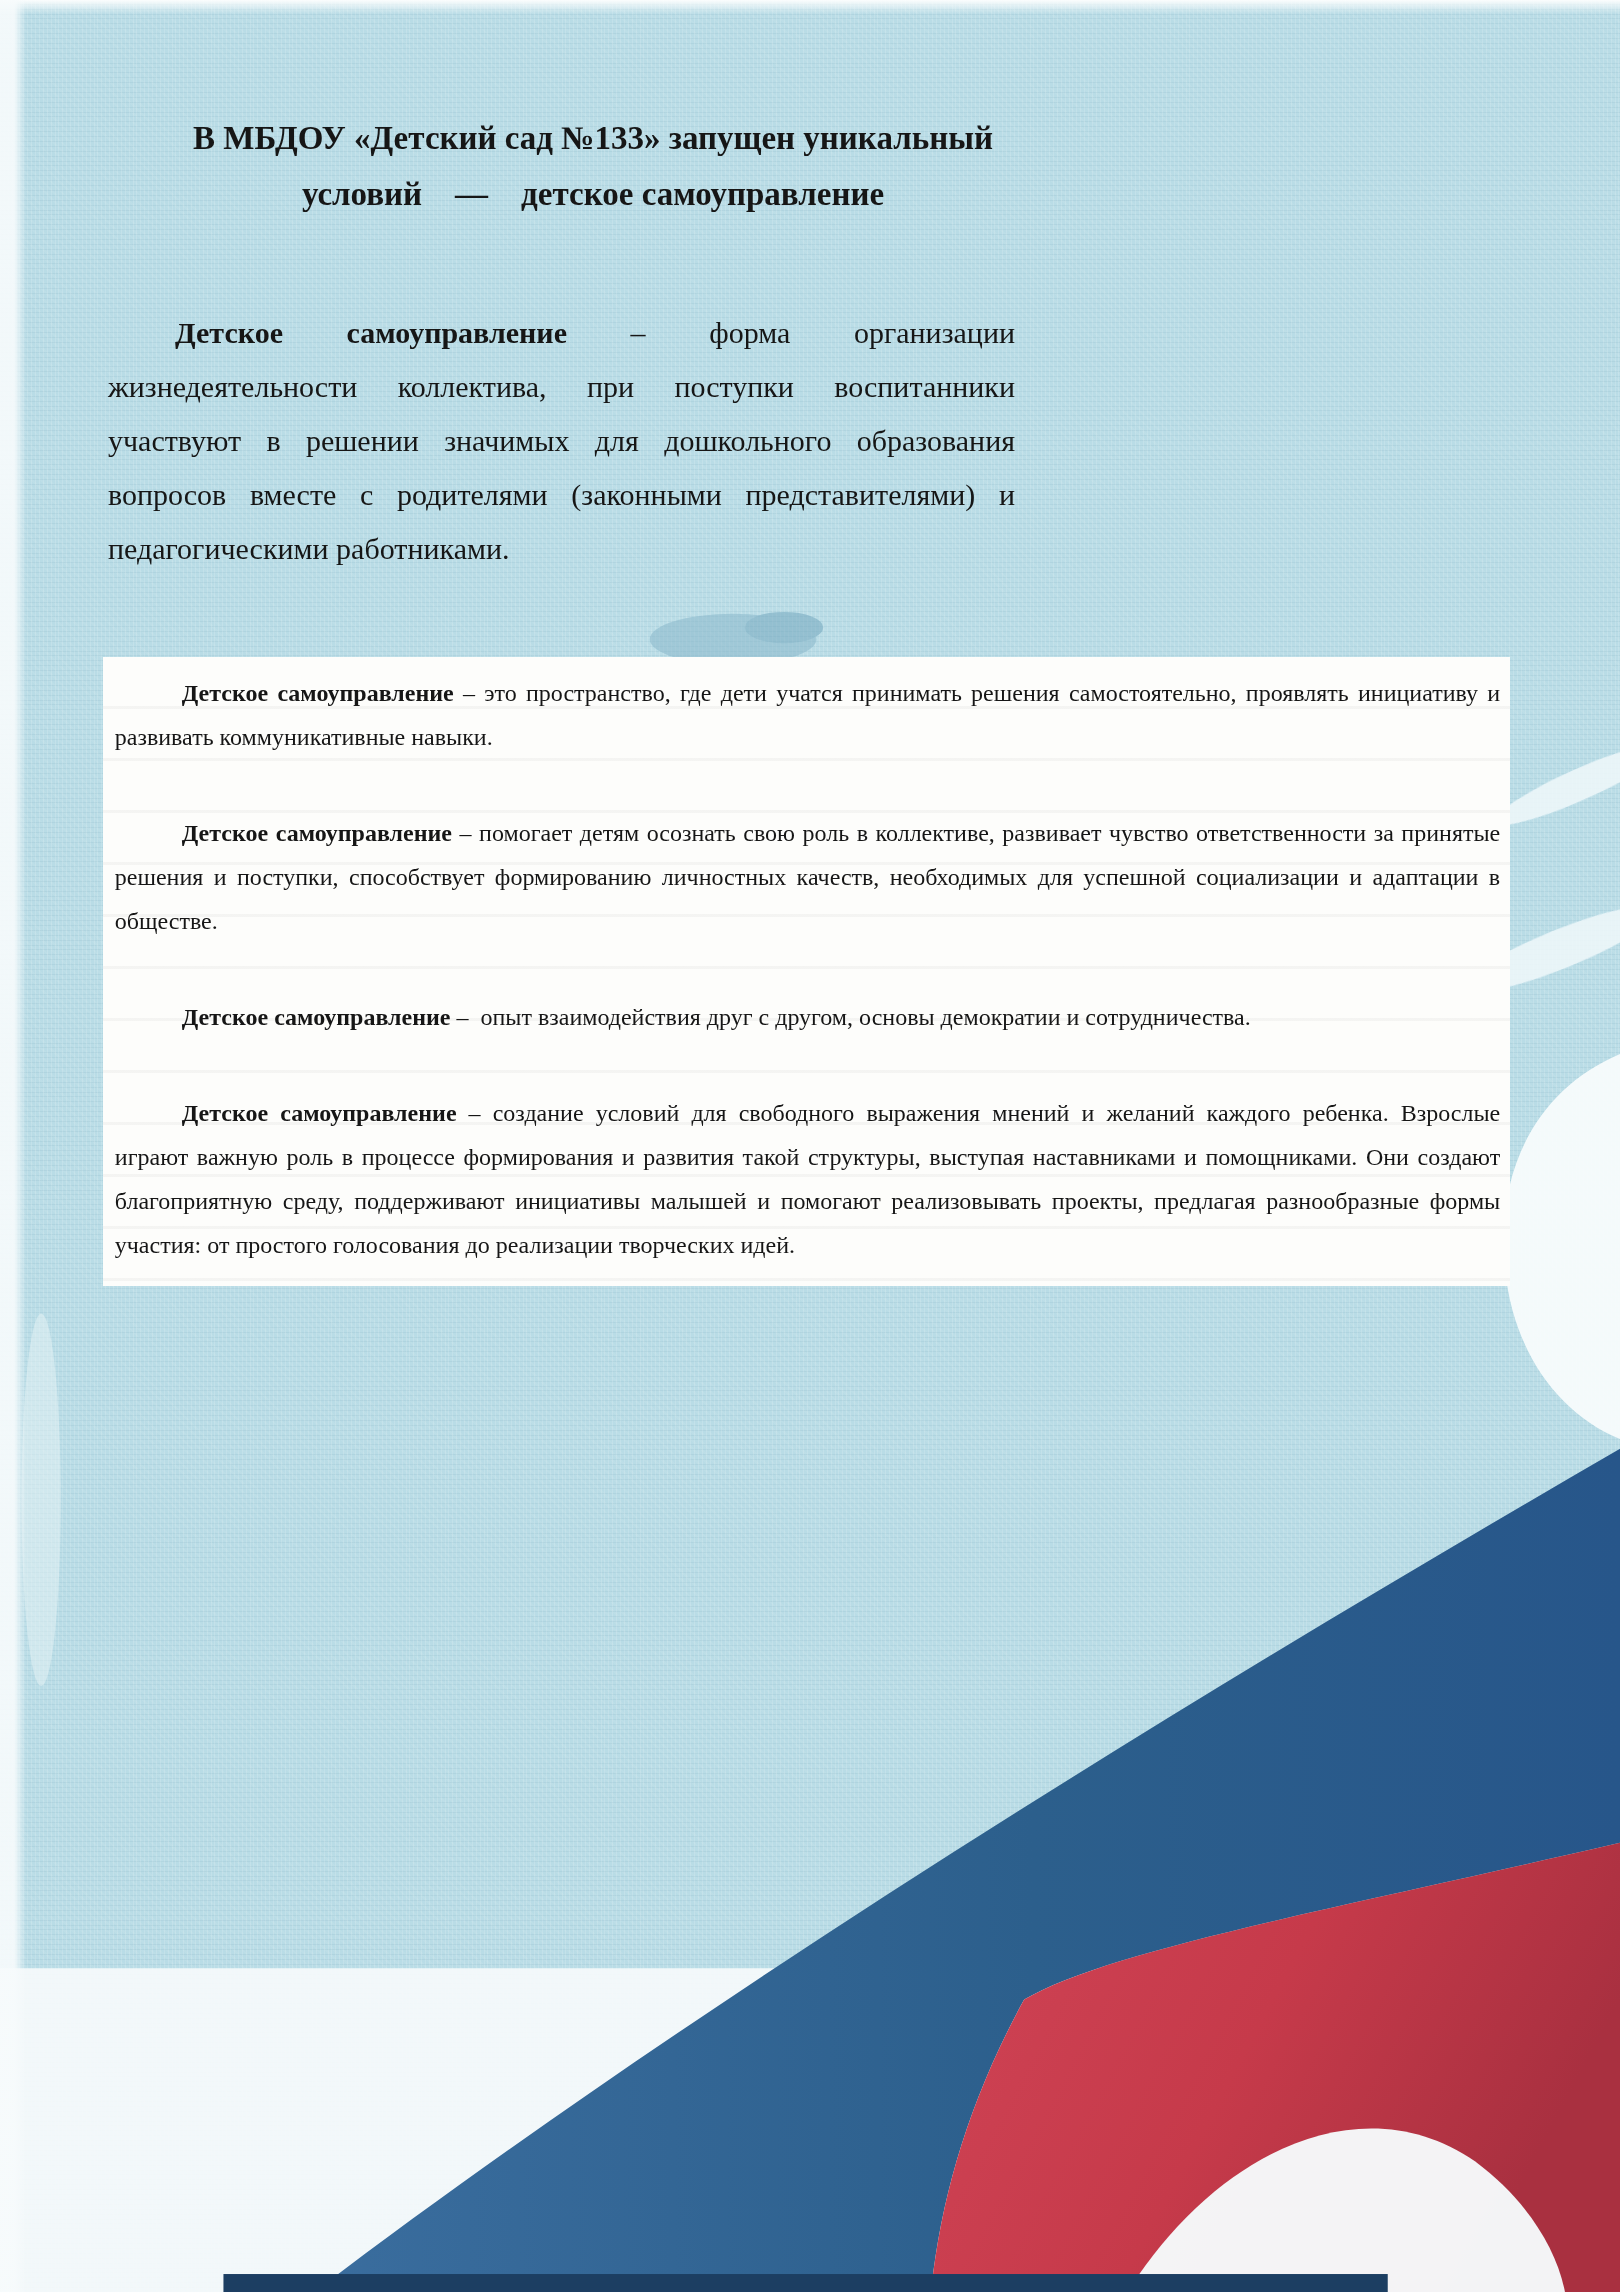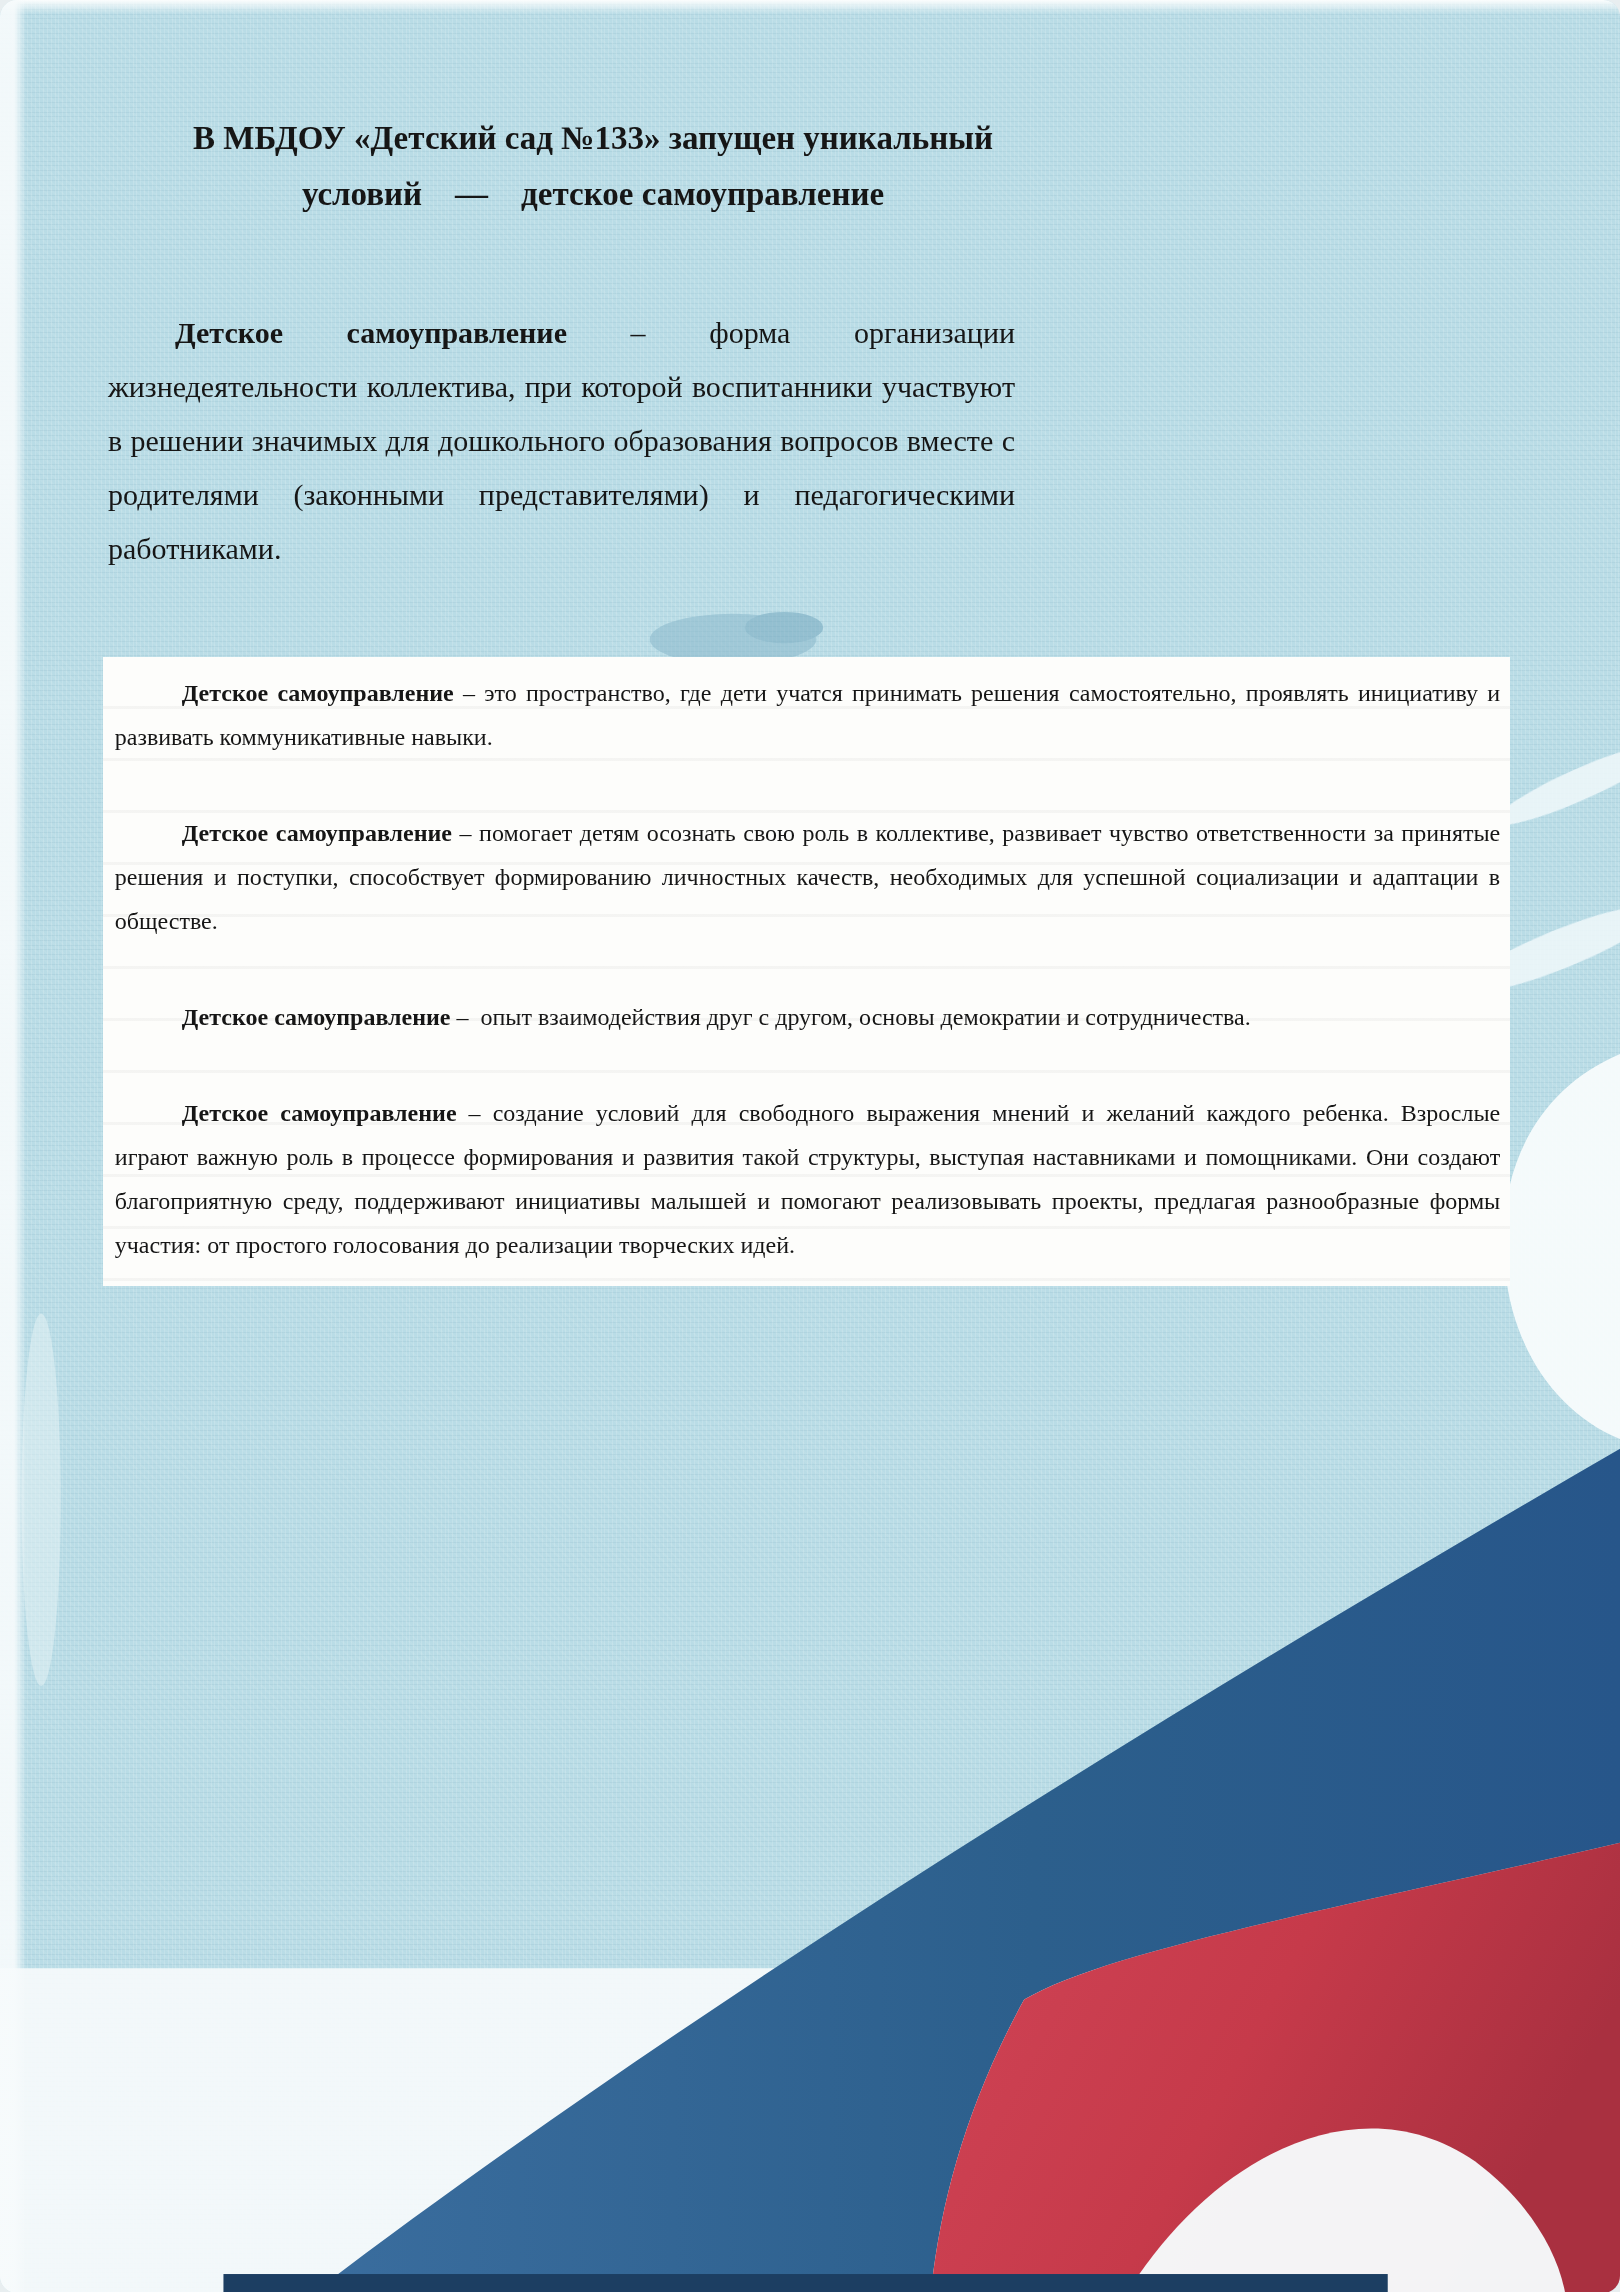--- a/index.html
+++ b/index.html
@@ -3,21 +3,20 @@
 <meta charset="utf-8">
 <style>
   html,body{margin:0;padding:0;background:#e8eef0;}
   .page{
     position:relative;
     width:1620px;height:2293px;
     background:#b9dce6;
     overflow:hidden;
     font-family:"Liberation Serif", serif;
     color:#161616;
-    border-radius:17px;
   }
   .texture{
     position:absolute;inset:0;
     background:
       repeating-linear-gradient(90deg, rgba(255,255,255,0.14) 0 1px, rgba(0,0,0,0) 1px 3.9px),
       repeating-linear-gradient(0deg, rgba(125,170,188,0.16) 0 1px, rgba(0,0,0,0) 1px 4.9px),
       repeating-linear-gradient(45deg, rgba(255,255,255,0.05) 0 2px, rgba(0,0,0,0) 2px 5.9px);
   }
   .backdrop{position:absolute;left:0;top:0;}
   .edge-top{position:absolute;left:0;top:0;width:100%;height:13.7px;
@@ -103,21 +102,21 @@
 
   <div class="edge-top"></div>
   <div class="edge-left"></div>
 
   <div class="content">
     <h1 class="title">
       <span>В МБДОУ «Детский сад №133» запущен уникальный</span><br>
       <span>условий — детское самоуправление</span>
     </h1>
 
-    <p class="intro"><b>Детское самоуправление</b><span> – форма организации жизнедеятельности коллектива, при которой воспитанники участвуют в решении значимых для дошкольного образования вопросов вместе с родителями (законными представителями) и педагогическими работниками.</span></p>
+    <p class="intro"><b>Детское самоуправление</b><span> – форма организации жизнедеятельности коллектива, при поступки воспитанники участвуют в решении значимых для дошкольного образования вопросов вместе с родителями (законными представителями) и педагогическими работниками.</span></p>
   </div>
 
   <div class="white-box">
     <p class="bp"><b>Детское самоуправление</b><span> – это пространство, где дети учатся принимать решения самостоятельно, проявлять инициативу и развивать коммуникативные навыки.</span></p>
 
     <p class="bp"><b>Детское самоуправление</b><span> – помогает детям осознать свою роль в коллективе, развивает чувство ответственности за принятые решения и поступки, способствует формированию личностных качеств, необходимых для успешной социализации и адаптации в обществе.</span></p>
 
     <p class="bp"><b>Детское самоуправление</b><span> – опыт взаимодействия друг с другом, основы демократии и сотрудничества.</span></p>
 
     <p class="bp"><b>Детское самоуправление</b><span> – создание условий для свободного выражения мнений и желаний каждого ребенка. Взрослые играют важную роль в процессе формирования и развития такой структуры, выступая наставниками и помощниками. Они создают благоприятную среду, поддерживают инициативы малышей и помогают реализовывать проекты, предлагая разнообразные формы участия: от простого голосования до реализации творческих идей.</span></p>

